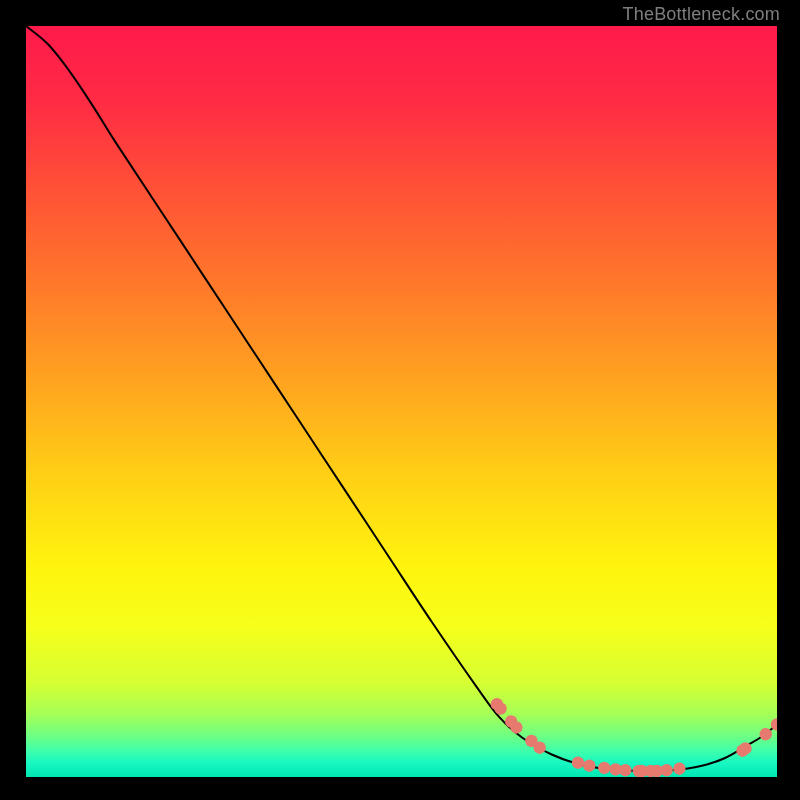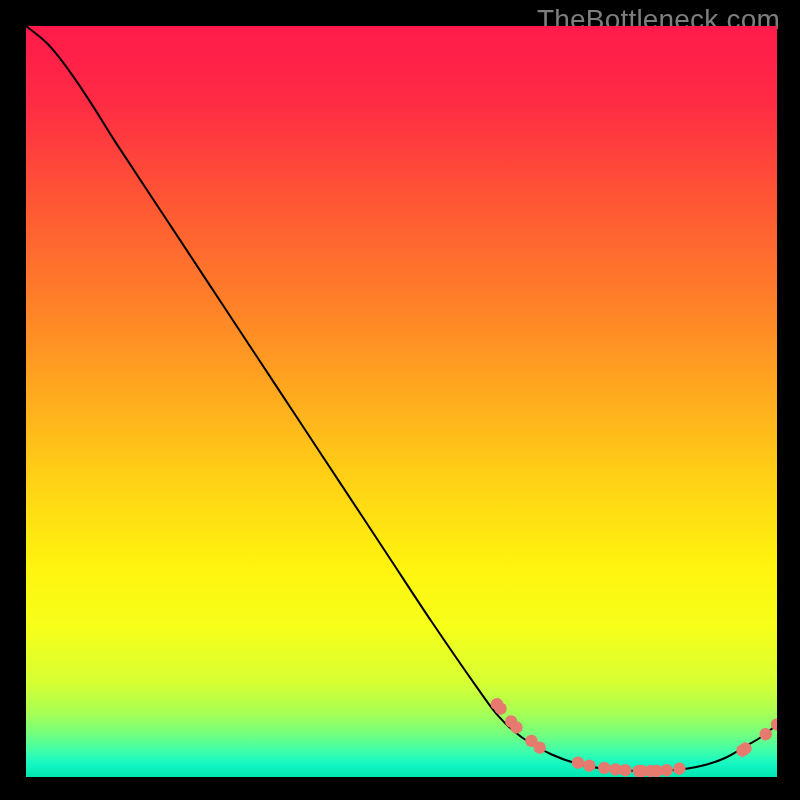--- a/index.html
+++ b/index.html
@@ -22,21 +22,21 @@
     left: 26px;
     top: 26px;
     width: 751px;
     height: 751px;
   }
   .watermark {
     position: absolute;
     top: 4px;
     right: 20px;
     color: #7e7e7e;
-    font-size: 28px;
+    font-size: 18px;
     letter-spacing: 0.2px;
     font-weight: 500;
   }
   svg { display: block; }
 </style>
 </head>
 <body>
 
 <div class="stage">
   <div class="watermark">TheBottleneck.com</div>

